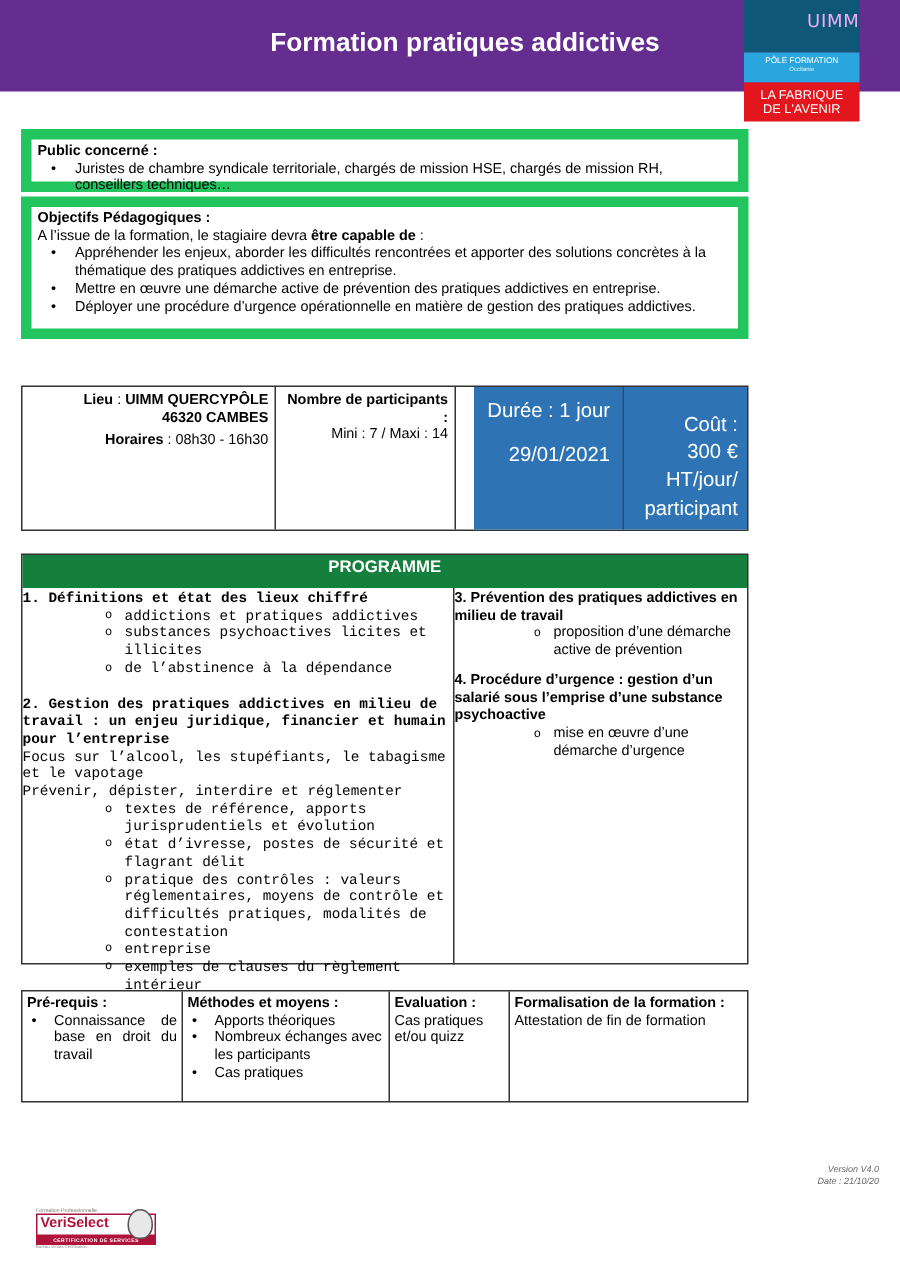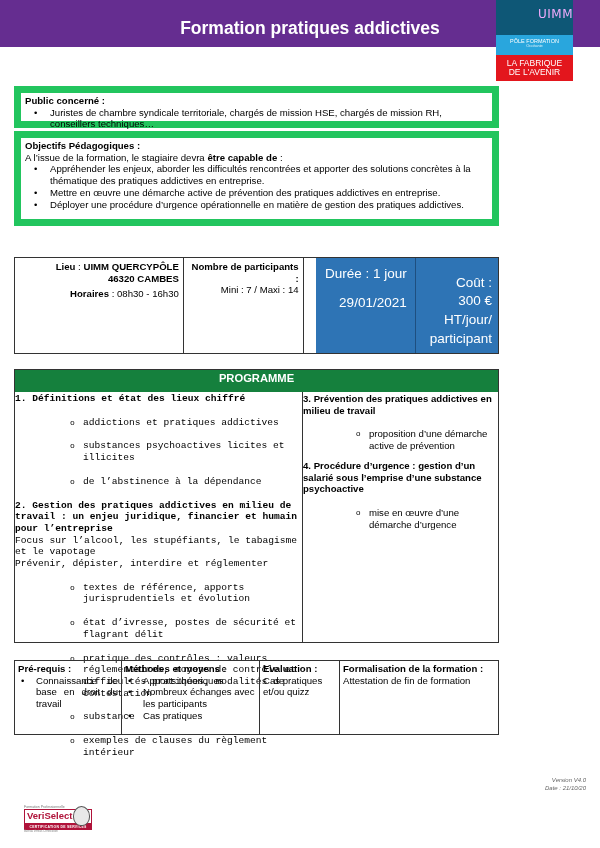--- a/index.html
+++ b/index.html
@@ -1,19 +1,19 @@
 <!DOCTYPE html>
 <html><head>
 <meta charset="utf-8">
 <style>
   * { box-sizing: border-box; margin: 0; padding: 0; }
   html, body { width: 600px; height: 848px; background: #ffffff; overflow: hidden; }
   body { position: relative; font-family: "Liberation Sans", sans-serif; color: #000; font-size: 9.6px; line-height: 1.22; }
 
-  .header { position: absolute; left: 0; top: 0; width: 600px; height: 47px; background: #652d90; }
+  .header { position: absolute; left: 0; top: 0; width: 600px; height: 61px; background: #652d90; }
   .header-title { position: absolute; left: 140px; top: 18px; width: 340px; text-align: center; color: #fff; font-weight: bold; font-size: 17.5px; }
 
   .logo { position: absolute; left: 496px; top: 0; width: 77px; }
   .logo-top { height: 35px; background: #0e5776; color: #f0abfc; font-size: 12px; letter-spacing: 0.5px; text-align: right; padding-top: 7px; font-family: "DejaVu Sans", sans-serif; }
   .logo-mid { height: 20px; background: #29a6dd; color: #fff; font-size: 5.5px; text-align: center; padding-top: 3px; line-height: 1.1; }
   .logo-mid .sub { display: block; font-size: 4px; opacity: 0.85; }
   .logo-bot { height: 26px; background: #e3161d; color: #fff; font-size: 8.5px; text-align: center; padding-top: 4px; line-height: 1.05; }
 
   .box { position: absolute; border: 7px solid #22c55e; background: #fff; }
   .box-public { left: 14px; top: 86px; width: 485px; height: 42px; padding: 2px 4px; }
@@ -31,41 +31,41 @@
   .cell-cout { flex: 1; background: #2e74b5; color: #fff; font-size: 13.5px; padding: 16px 6px 0 14px; line-height: 1.35; }
   .cell-duree .dd { margin-bottom: 13px; }
   .cell-cout .l1 { padding-left: 3px; margin-bottom: 1px; }
 
   .prog { position: absolute; left: 14px; top: 369px; width: 485px; height: 274px; border: 1px solid #333; }
   .prog-head { height: 22px; background: #15803d; color: #fff; font-weight: bold; font-size: 11.2px; text-align: center; padding-top: 2px; }
   .prog-body { display: flex; height: 251px; }
   .prog-left { width: 288px; border-right: 1px solid #333; padding: 1px 2px 0 0; font-family: Liberation Mono, monospace; }
   .prog-right { flex: 1; padding: 1px 2px 0 0; }
   ul.circ { list-style: none; }
-  ul.circ li { position: relative; padding-left: 68px; margin-top: 12px; }
+  ul.circ li { position: relative; padding-left: 68px; }
   ul.circ li::before { content: "o"; position: absolute; left: 55px; top: 0; font-size: 8px; line-height: 12px; }
   .prog-right ul.circ li { padding-left: 66px; }
   .prog-right ul.circ li::before { left: 53px; }
   .gap { height: 12px; }
   .gap-s { height: 8px; }
 
   .bottom { position: absolute; left: 14px; top: 660px; width: 485px; height: 75px; border: 1px solid #333; display: flex; }
   .bcell { height: 100%; padding: 2px 3px; border-right: 1px solid #333; }
   .bcell:last-child { border-right: none; }
   .bc-pre { width: 107px; }
   .bc-meth { width: 138px; }
   .bc-eval { width: 80px; }
   .bc-form { flex: 1; text-align: justify; }
   .bottom ul.dots li { padding-left: 18px; }
   .bottom ul.dots li::before { left: 3px; }
   .bc-pre ul.dots li { text-align: justify; text-align-last: left; }
 
   .version { position: absolute; right: 14px; top: 776px; text-align: right; font-style: italic; font-size: 6px; color: #666; line-height: 1.4; }
 
-  .veri { position: absolute; left: 24px; top: 805px; width: 68px; height: 30px; }
+  .veri { position: absolute; left: 24px; top: 805px; width: 80px; height: 30px; }
   .veri-small { font-size: 3.5px; color: #777; }
   .veri-main { position: relative; height: 15px; border: 1px solid #b0133a; font-weight: bold; color: #b0133a; font-size: 9.5px; padding-left: 2px; background: #fff; }
   .veri-badge { position: absolute; right: 1px; top: -4px; width: 17px; height: 20px; border: 1px solid #555; border-radius: 50% 50% 45% 45%; background: #e8e8e8; }
   .veri-band { height: 6px; background: #b0133a; color: #fff; font-size: 3.4px; text-align: center; font-weight: bold; line-height: 6px; letter-spacing: 0.3px; }
   .veri-foot { font-size: 2.8px; color: #888; }
 </style>
 </head>
 <body>
 
 <div class="header">
@@ -133,21 +133,21 @@
         <li>de l’abstinence à la dépendance</li>
       </ul>
       <div class="gap"></div>
       <div class="b">2. Gestion des pratiques addictives en milieu de travail : un enjeu juridique, financier et humain pour l’entreprise</div>
       <div>Focus sur l’alcool, les stupéfiants, le tabagisme et le vapotage</div>
       <div>Prévenir, dépister, interdire et réglementer</div>
       <ul class="circ">
         <li>textes de référence, apports jurisprudentiels et évolution</li>
         <li>état d’ivresse, postes de sécurité et flagrant délit</li>
         <li>pratique des contrôles : valeurs réglementaires, moyens de contrôle et difficultés pratiques, modalités de contestation</li>
-        <li>substance</li>
+        <li>entreprise</li>
         <li>exemples de clauses du règlement intérieur</li>
       </ul>
     </div>
     <div class="prog-right">
       <div class="b">3. Prévention des pratiques addictives en milieu de travail</div>
       <ul class="circ">
         <li>proposition d’une démarche active de prévention</li>
       </ul>
       <div class="gap-s"></div>
       <div class="b">4. Procédure d’urgence : gestion d’un salarié sous l’emprise d’une substance psychoactive</div>

